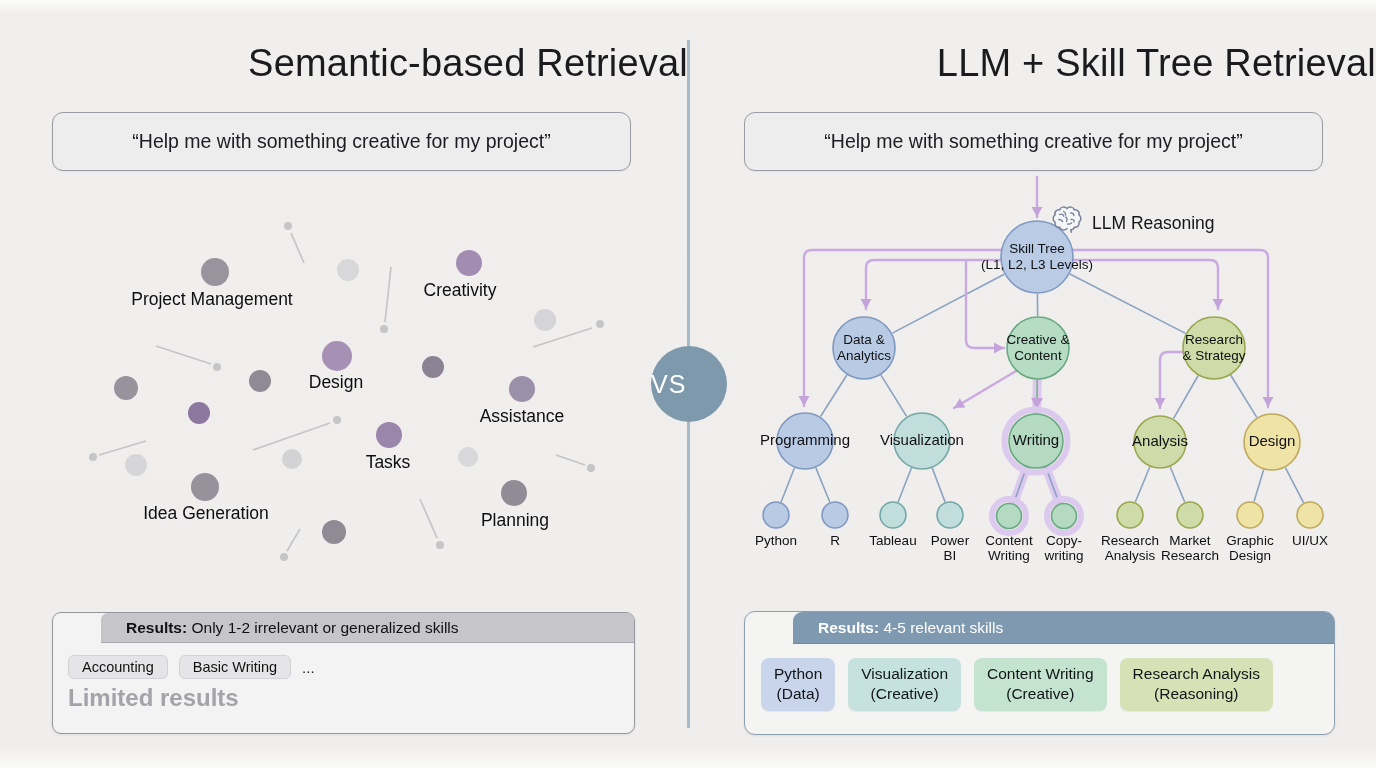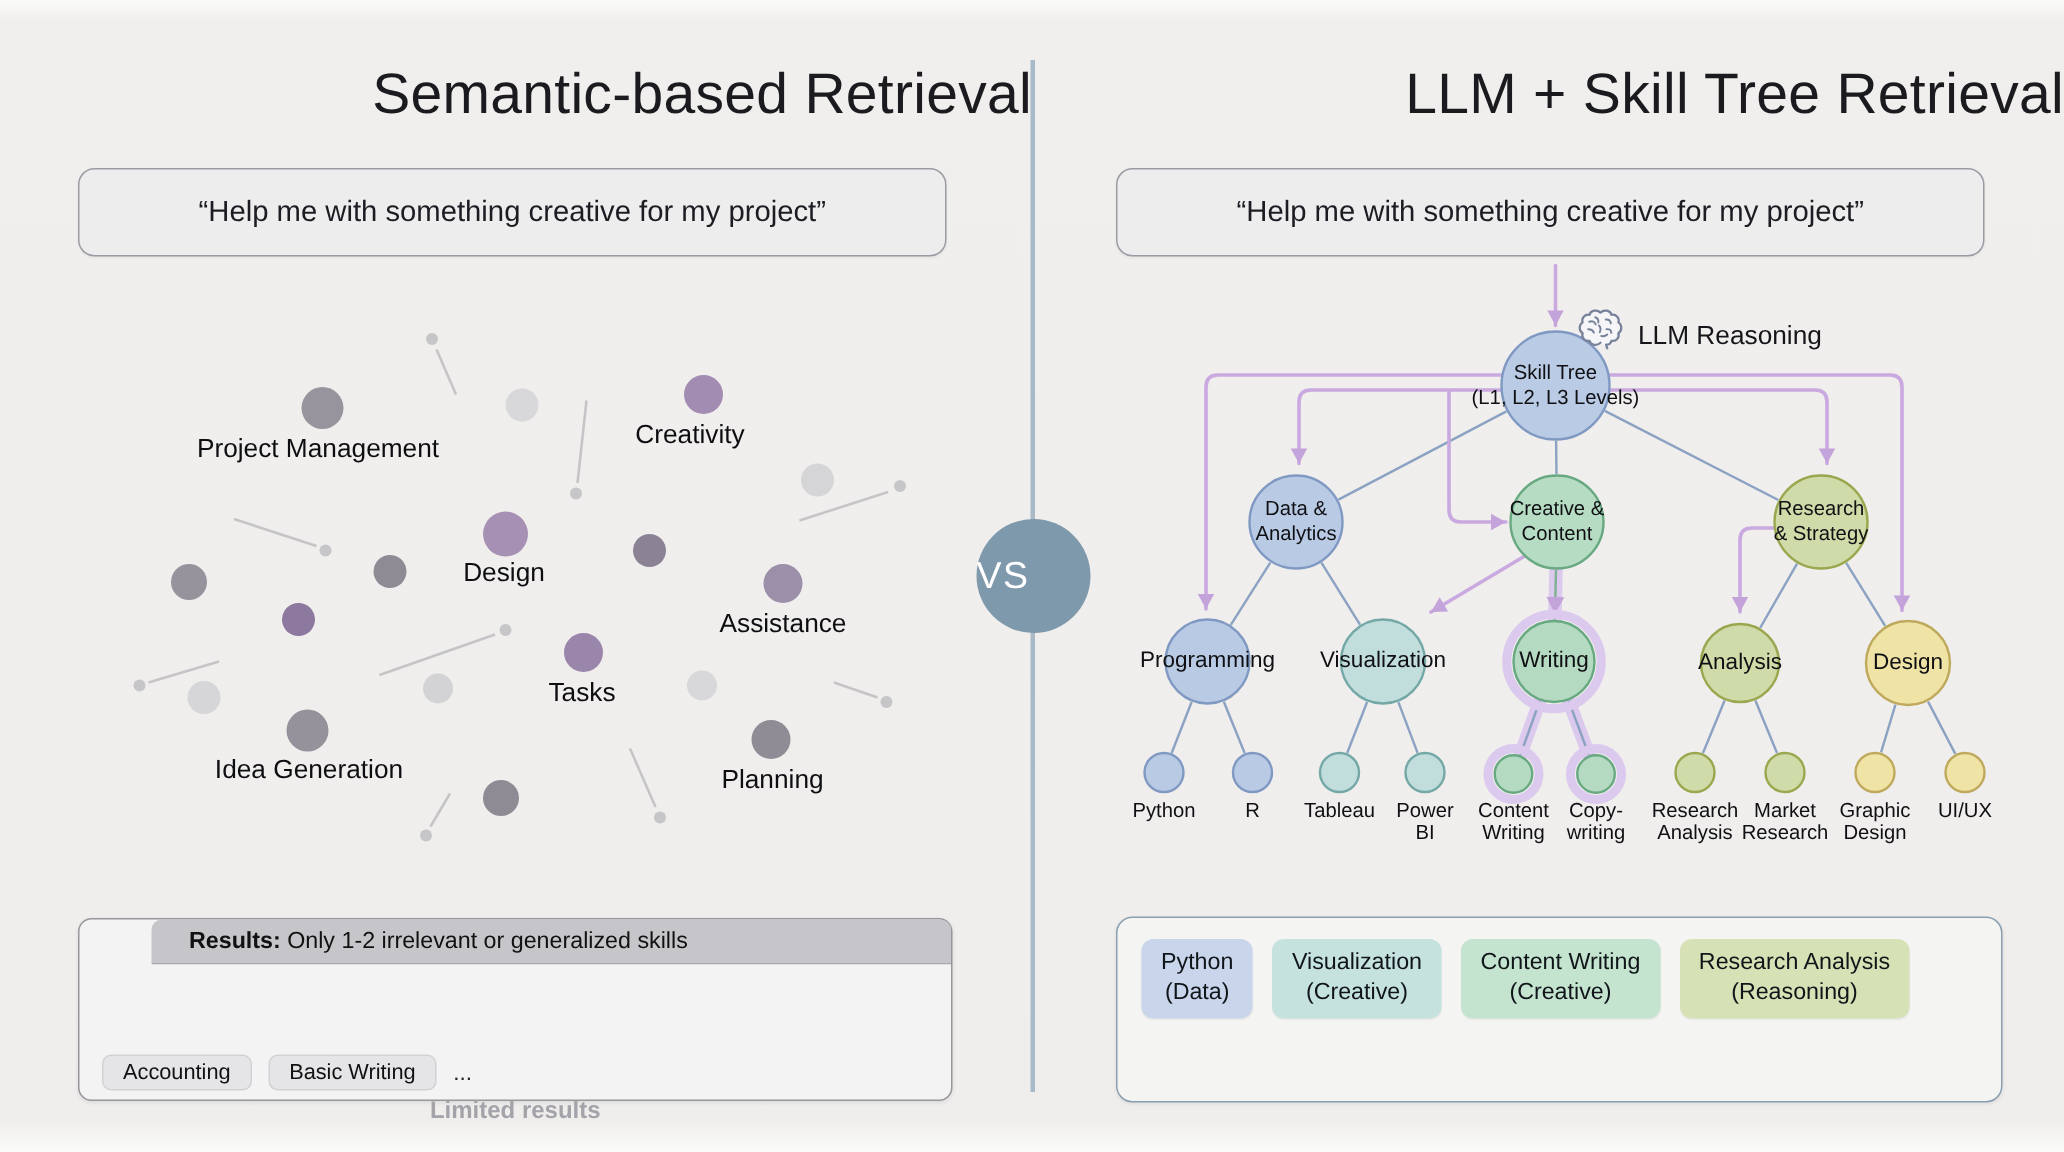--- a/index.html
+++ b/index.html
@@ -37,27 +37,27 @@
     height:29px;line-height:29px;padding-left:25px;
     font-size:15.5px;color:#111;border-radius:7px 7px 0 0;
     background:#c6c5c9;border-bottom:1px solid #a9a8ae;margin-left:48px;
   }
   #right-results .res-header{
     height:31px;line-height:31px;background:#7f9ab0;color:#fff;
     border-bottom:1px solid #6f8aa0;border-radius:9px 9px 0 0;font-size:15.5px;
   }
   .res-header b{font-weight:700;}
   #left-results .res-body{padding:12px 15px 0 15px;}
-  .chip-row{display:flex;align-items:center;gap:11px;margin-top:48px;}
+  .chip-row{display:flex;align-items:center;gap:11px;}
   .chipL{
     background:#e5e4e7;border:1px solid #d2d1d6;border-radius:6px;
     padding:3px 13px;font-size:14.5px;color:#111;white-space:nowrap;
   }
   .more-dots{font-size:15px;color:#222;}
-  .limited-note{text-align:center;font-size:16px;font-weight:700;color:#a4a3a9;margin-top:5px;}
+  .limited-note{font-size:24px;font-weight:700;color:#a4a3a9;margin-top:5px;}
   #right-results .res-body{display:flex;gap:13px;padding:14px 0 0 16px;}
   .chipR{
     border-radius:8px;padding:6px 13px;text-align:center;
     font-size:15.5px;color:#10151a;line-height:1.32;white-space:nowrap;
     box-shadow:0 1px 1px rgba(0,0,0,.06);
   }
 </style>
 </head>
 <body>
 
@@ -240,20 +240,23 @@
     <div class="chip-row" id="left-chips">
         <span class="chipL">Accounting</span>
         <span class="chipL">Basic Writing</span>
         <span class="more-dots">...</span>
       </div>
     <div class="limited-note">Limited results</div>
   </div>
 </div>
 
 <div id="right-results" class="abs results-box">
+  <div class="res-header">
+    <b>Results:</b><span> 4-5 relevant skills</span>
+  </div>
   <div class="res-body" id="right-chips">
       <div class="chipR" style="background: rgb(201, 213, 235);">
         <div>Python</div>
         <div>(Data)</div>
       </div>
       <div class="chipR" style="background: rgb(198, 226, 223);">
         <div>Visualization</div>
         <div>(Creative)</div>
       </div>
       <div class="chipR" style="background: rgb(197, 228, 207);">

